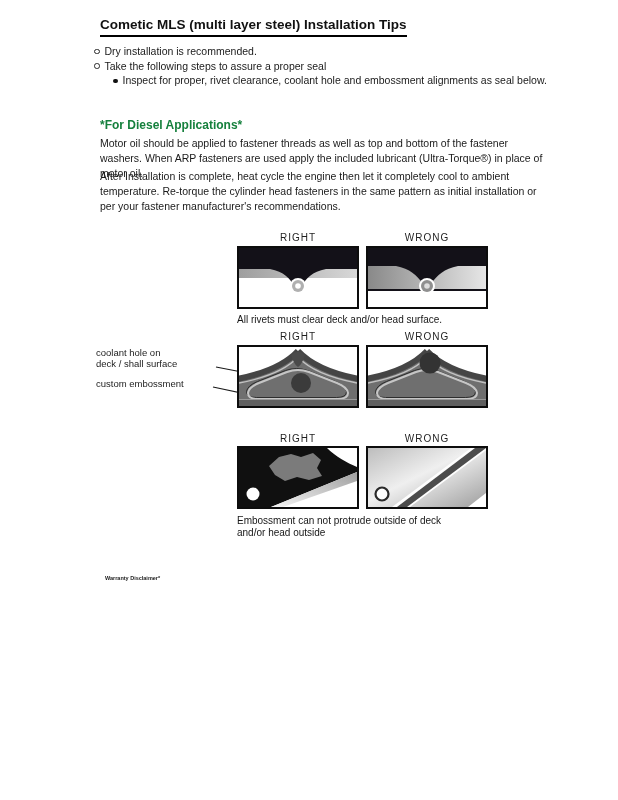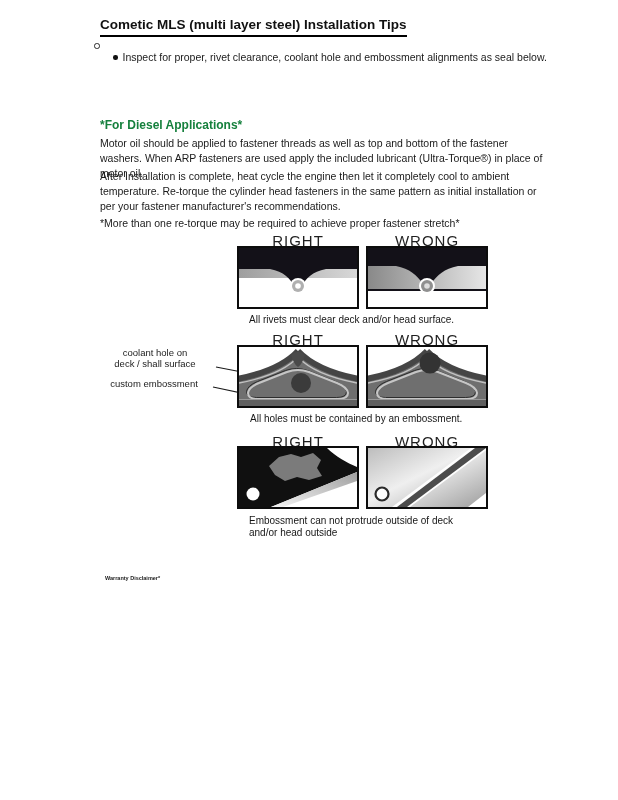--- a/index.html
+++ b/index.html
@@ -20,55 +20,59 @@
   .marker{flex:0 0 auto;display:inline-block;border-radius:50%;margin-right:5px;position:relative;top:-1px;}
   .marker.open{width:3.5px;height:3.5px;border:1px solid #2a2a2a;background:transparent;}
   .marker.fill{width:4.5px;height:4.5px;background:#111;}
   
   .diesel-heading{position:absolute;left:100px;top:118px;font-size:12px;font-weight:700;color:#15803d;}
   .para{position:absolute;left:100px;width:452px;margin:0;font-size:10.5px;line-height:15px;}
   .para.p1{top:136px;}
   .para.p2{top:169px;}
   .para.p3{top:216px;}
   
-  .dlabel{position:absolute;width:122px;text-align:center;font-size:15px;letter-spacing:1px;color:#1f1f1f;}
+  .dlabel{position:absolute;width:122px;text-align:center;font-size:10px;letter-spacing:1px;color:#1f1f1f;}
   .dbox{position:absolute;width:122px;height:63px;border:2px solid #0d0d0d;box-sizing:border-box;background:#fff;}
   .dbox svg{display:block;}
-  .dcaption{position:absolute;font-size:10px;color:#161616;margin-left:12px;}
-  .ann{position:absolute;font-size:9.5px;color:#1c1c1c;text-align:center;}
+  .dcaption{position:absolute;font-size:10px;color:#161616;}
+  .ann{position:absolute;font-size:9.5px;color:#1c1c1c;text-align:left;}
   .overlay{position:absolute;left:0;top:0;pointer-events:none;}
   
   .legal{position:absolute;left:105px;top:575px;width:408px;font-size:5.5px;line-height:6.6px;color:#222;}
   .legal .lhead{font-weight:700;margin:0 0 6px 0;}
   .legal p{margin:0 0 6px 0;}
   .legal p.tight{margin-bottom:0;}
   
   .footer-code{position:absolute;left:387px;top:760px;font-size:11.5px;color:#2b2b2b;}
 </style>
 </head>
 <body>
 
 <div class="page">
 
   <h1 class="title">Cometic MLS (multi layer steel) Installation Tips</h1>
 
   <div class="bullets">
     <div class="b-row">
       <span class="marker open"></span>
+      <span>Dry installation is recommended.</span>
+    </div>
+    <div class="b-row">
+      <span class="marker open"></span>
+      <span>Take the following steps to assure a proper seal</span>
     </div>
     <div class="b-row sub">
       <span class="marker fill"></span>
       <span>Inspect for proper, rivet clearance, coolant hole and embossment alignments as seal below.</span>
     </div>
   </div>
 
   <div class="diesel-heading">*For Diesel Applications*</div>
   <p class="para p2">After Installation is complete, heat cycle the engine then let it completely cool to ambient temperature. Re-torque the cylinder head fasteners in the same pattern as initial installation or per your fastener manufacturer's recommendations.</p>
   <p class="para p1">Motor oil should be applied to fastener threads as well as top and bottom of the fastener washers. When ARP fasteners are used apply the included lubricant (Ultra-Torque®) in place of motor oil.</p>
-  <p class="para p3">*More than one re-torque may be required to achieve proper fastener stretch*</p>
 
   <div class="dlabel" style="left:237px;top:232px;">RIGHT</div>
   <div class="dlabel" style="left:366px;top:232px;">WRONG</div>
 
   <div class="dbox" style="left:237px;top:246px;">
     <svg width="118" height="59" viewBox="0 0 118 59">
       <defs>
         <linearGradient id="g1r" x1="0" y1="0" x2="1" y2="0">
           <stop offset="0" stop-color="#9e9e9e"></stop>
             <stop offset="1" stop-color="#d8d8d8"></stop>
@@ -141,21 +145,20 @@
       <path d="M0,36 C26,31 48,22 59,10" stroke="#c2c2c2" stroke-width="1.3" fill="none"></path>
       <path d="M118,36 C92,31 70,22 59,10" stroke="#c2c2c2" stroke-width="1.3" fill="none"></path>
       <path d="M7.5,44.5 Q8.5,38.5 18.5,34.5 L46.5,23.5 Q57.5,19.5 68.5,23.5 L96.5,34.5 Q106.5,38.5 107.5,44.5 Q107.5,50.5 97.5,50.5 L17.5,50.5 Q7.5,50.5 7.5,44.5 Z" stroke="#2e2e2e" stroke-width="1" fill="none"></path>
       <path d="M9,46 Q10,40 20,36 L48,25 Q59,21 70,25 L98,36 Q108,40 109,46 Q109,52 99,52 L19,52 Q9,52 9,46 Z" stroke="#c6c6c6" stroke-width="2" fill="none"></path>
       <circle cx="62" cy="16" r="10.5" fill="#333333"></circle>
       <rect x="0" y="52.5" width="118" height="6.5" fill="#606060"></rect>
       <rect x="0" y="52" width="118" height="1" fill="#999999"></rect>
     </svg>
   </div>
 
-  <div class="dcaption" style="left:238px;top:413px;">All holes must be contained by an embossment.</div>
 
   <div class="dlabel" style="left:237px;top:433px;">RIGHT</div>
   <div class="dlabel" style="left:366px;top:433px;">WRONG</div>
 
   <div class="dbox" style="left:237px;top:446px;">
     <svg width="118" height="59" viewBox="0 0 118 59">
       <defs>
         <linearGradient id="g3r" x1="0" y1="1" x2="1" y2="0">
           <stop offset="0" stop-color="#f5f5f5"></stop>
             <stop offset="1" stop-color="#9f9f9f"></stop>

